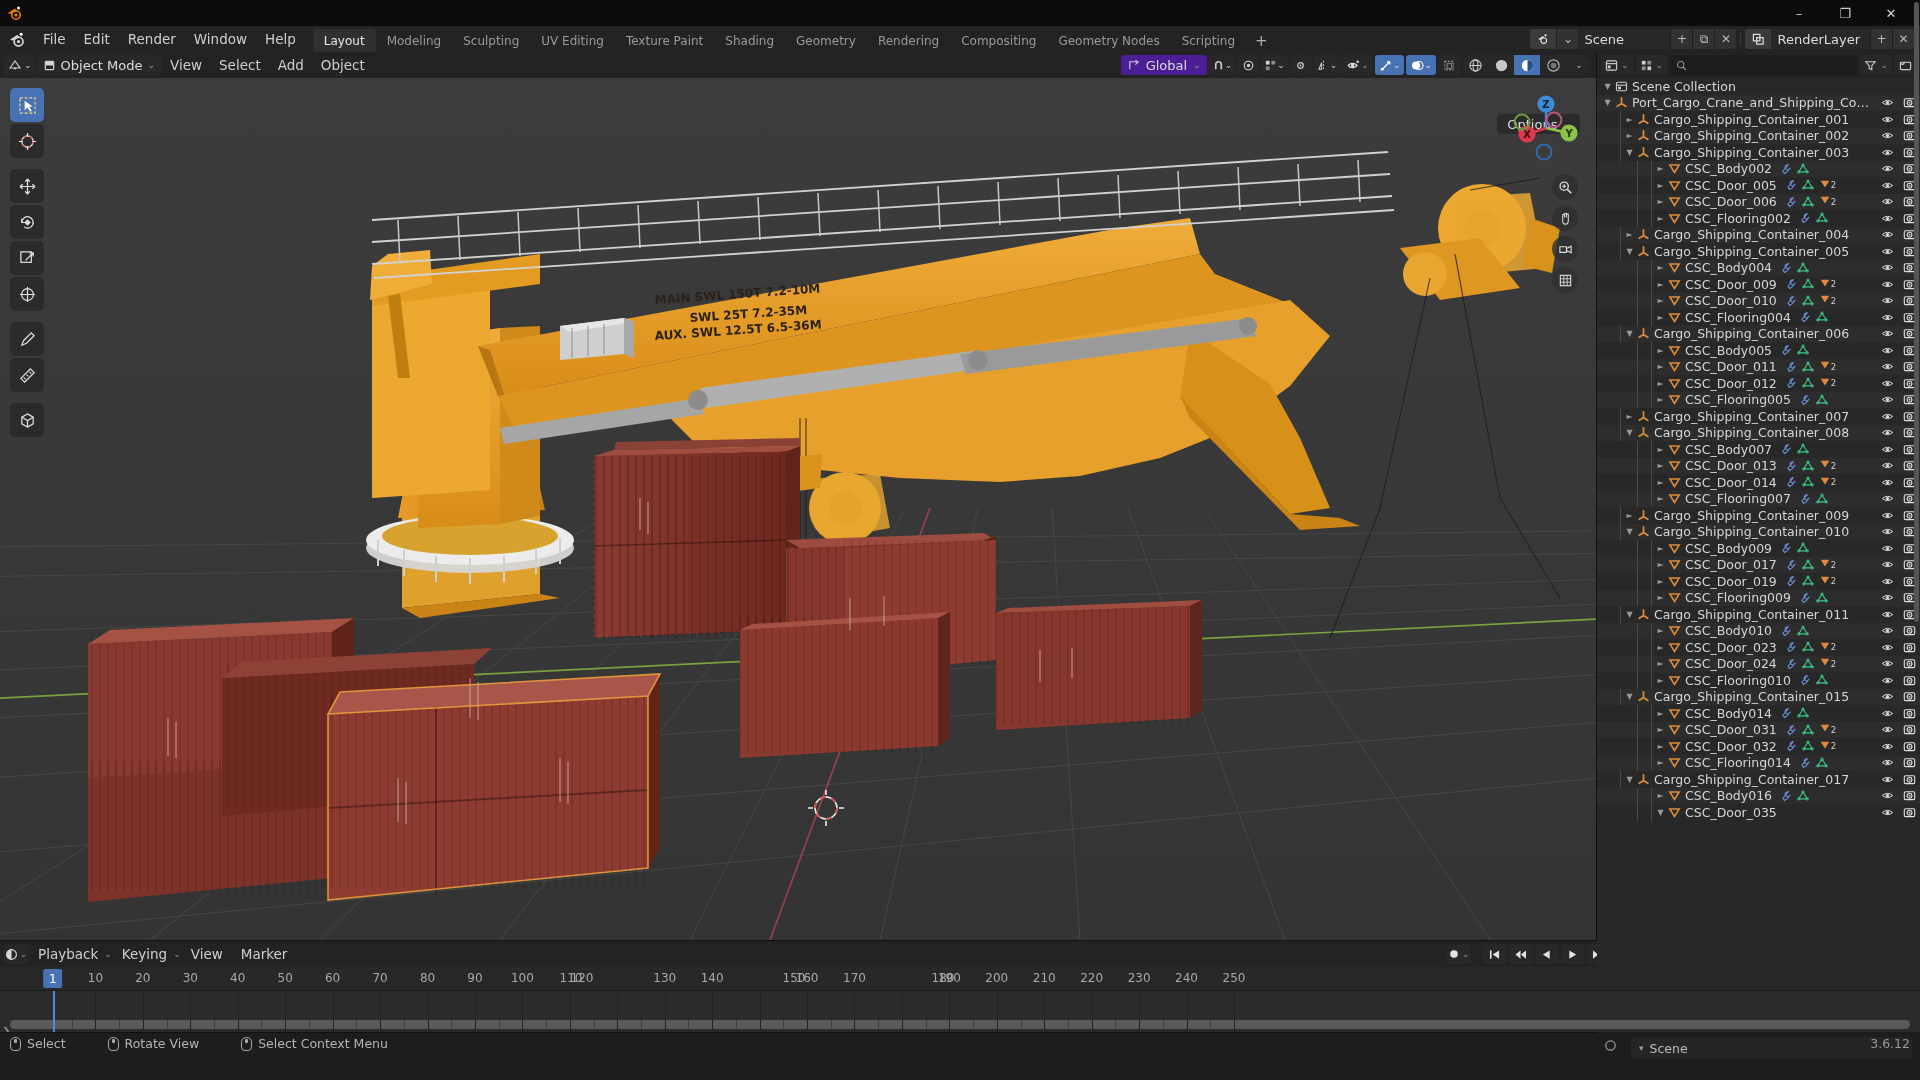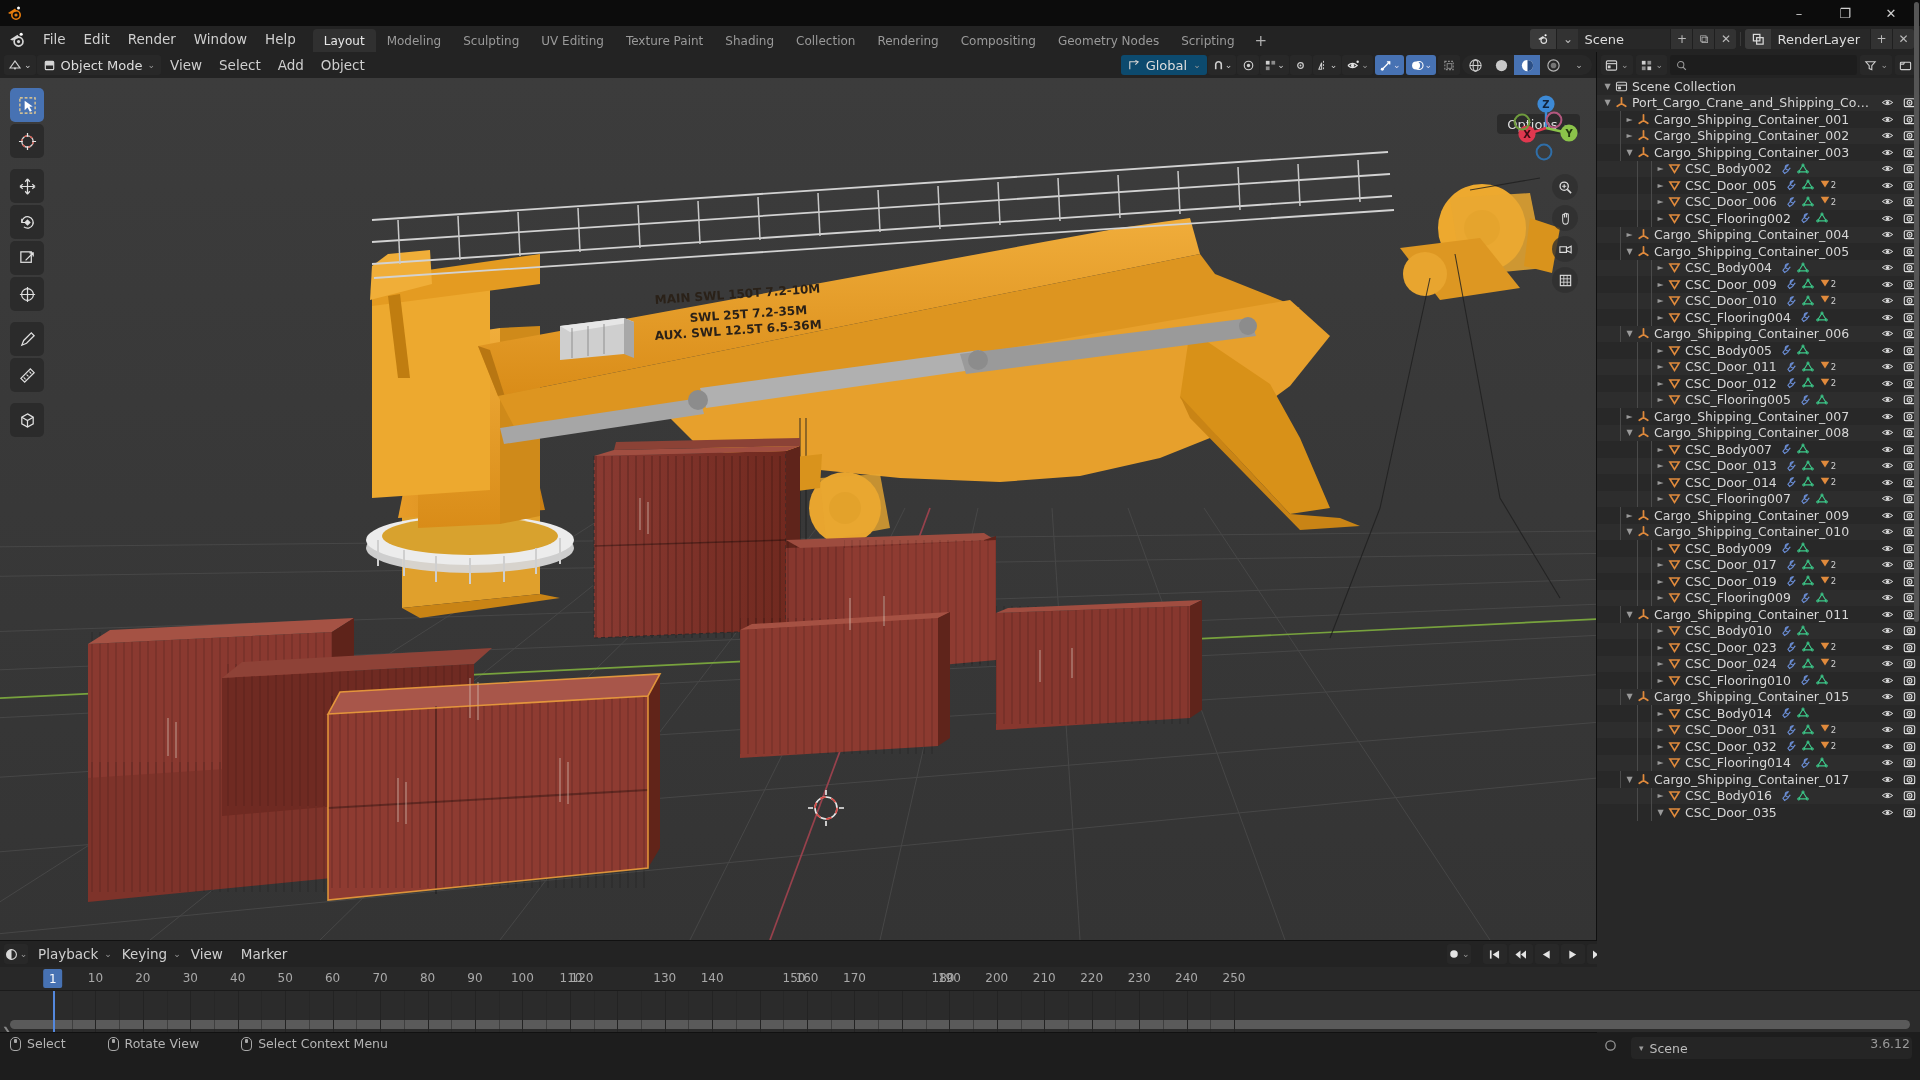--- a/index.html
+++ b/index.html
@@ -46,21 +46,21 @@
   #vp-header { height:26px; background:#232323; display:flex; align-items:center;
     padding:0 4px; gap:1px; }
   .vp-btn { height:20px; min-width:22px; display:flex; align-items:center;
     justify-content:center; border-radius:3px; background:#282828; color:#cfcfcf;
     padding:0 4px; font-size:12px; }
   .vp-btn.on { background:#4772b3; color:#fff; }
   .mode-select { display:flex; align-items:center; height:20px; background:#282828;
     border-radius:3px; padding:0 6px; gap:5px; font-size:13px; color:#ddd; }
   .hdr-menu { padding:0 8px; font-size:13.5px; color:#cfcfcf; height:20px;
     display:flex; align-items:center; }
-  .trans-select { display:flex; align-items:center; height:20px; background:#0c4a6e;
+  .trans-select { display:flex; align-items:center; height:20px; background:#4c1d95;
     border-radius:3px; padding:0 6px; gap:6px; font-size:13px; color:#ddd; }
   #vp-header-right { margin-left:auto; display:flex; align-items:center; gap:2px; }
   .shade-group { display:flex; background:#282828; border-radius:10px; overflow:hidden; }
   .shade-btn { width:26px; height:20px; display:flex; align-items:center;
     justify-content:center; }
   .shade-btn.on { background:#4772b3; }
 
   
   #vp-canvas { position:absolute; top:26px; left:0; right:0; bottom:0;
     background:#393939; overflow:hidden; }
@@ -198,21 +198,21 @@
   <div class="menu-item">Window</div>
   <div class="menu-item">Help</div>
 
   <div id="ws-tabs">
     <div class="ws-tab active">Layout</div>
     <div class="ws-tab">Modeling</div>
     <div class="ws-tab">Sculpting</div>
     <div class="ws-tab">UV Editing</div>
     <div class="ws-tab">Texture Paint</div>
     <div class="ws-tab">Shading</div>
-    <div class="ws-tab">Collection</div>
+    <div class="ws-tab">Geometry</div>
     <div class="ws-tab">Rendering</div>
     <div class="ws-tab">Compositing</div>
     <div class="ws-tab">Geometry Nodes</div>
     <div class="ws-tab">Scripting</div>
     <div class="ws-tab plus">+</div>
   </div>
 
   <div id="topbar-right">
     <div class="scene-field">
       <div class="sf-icon">

